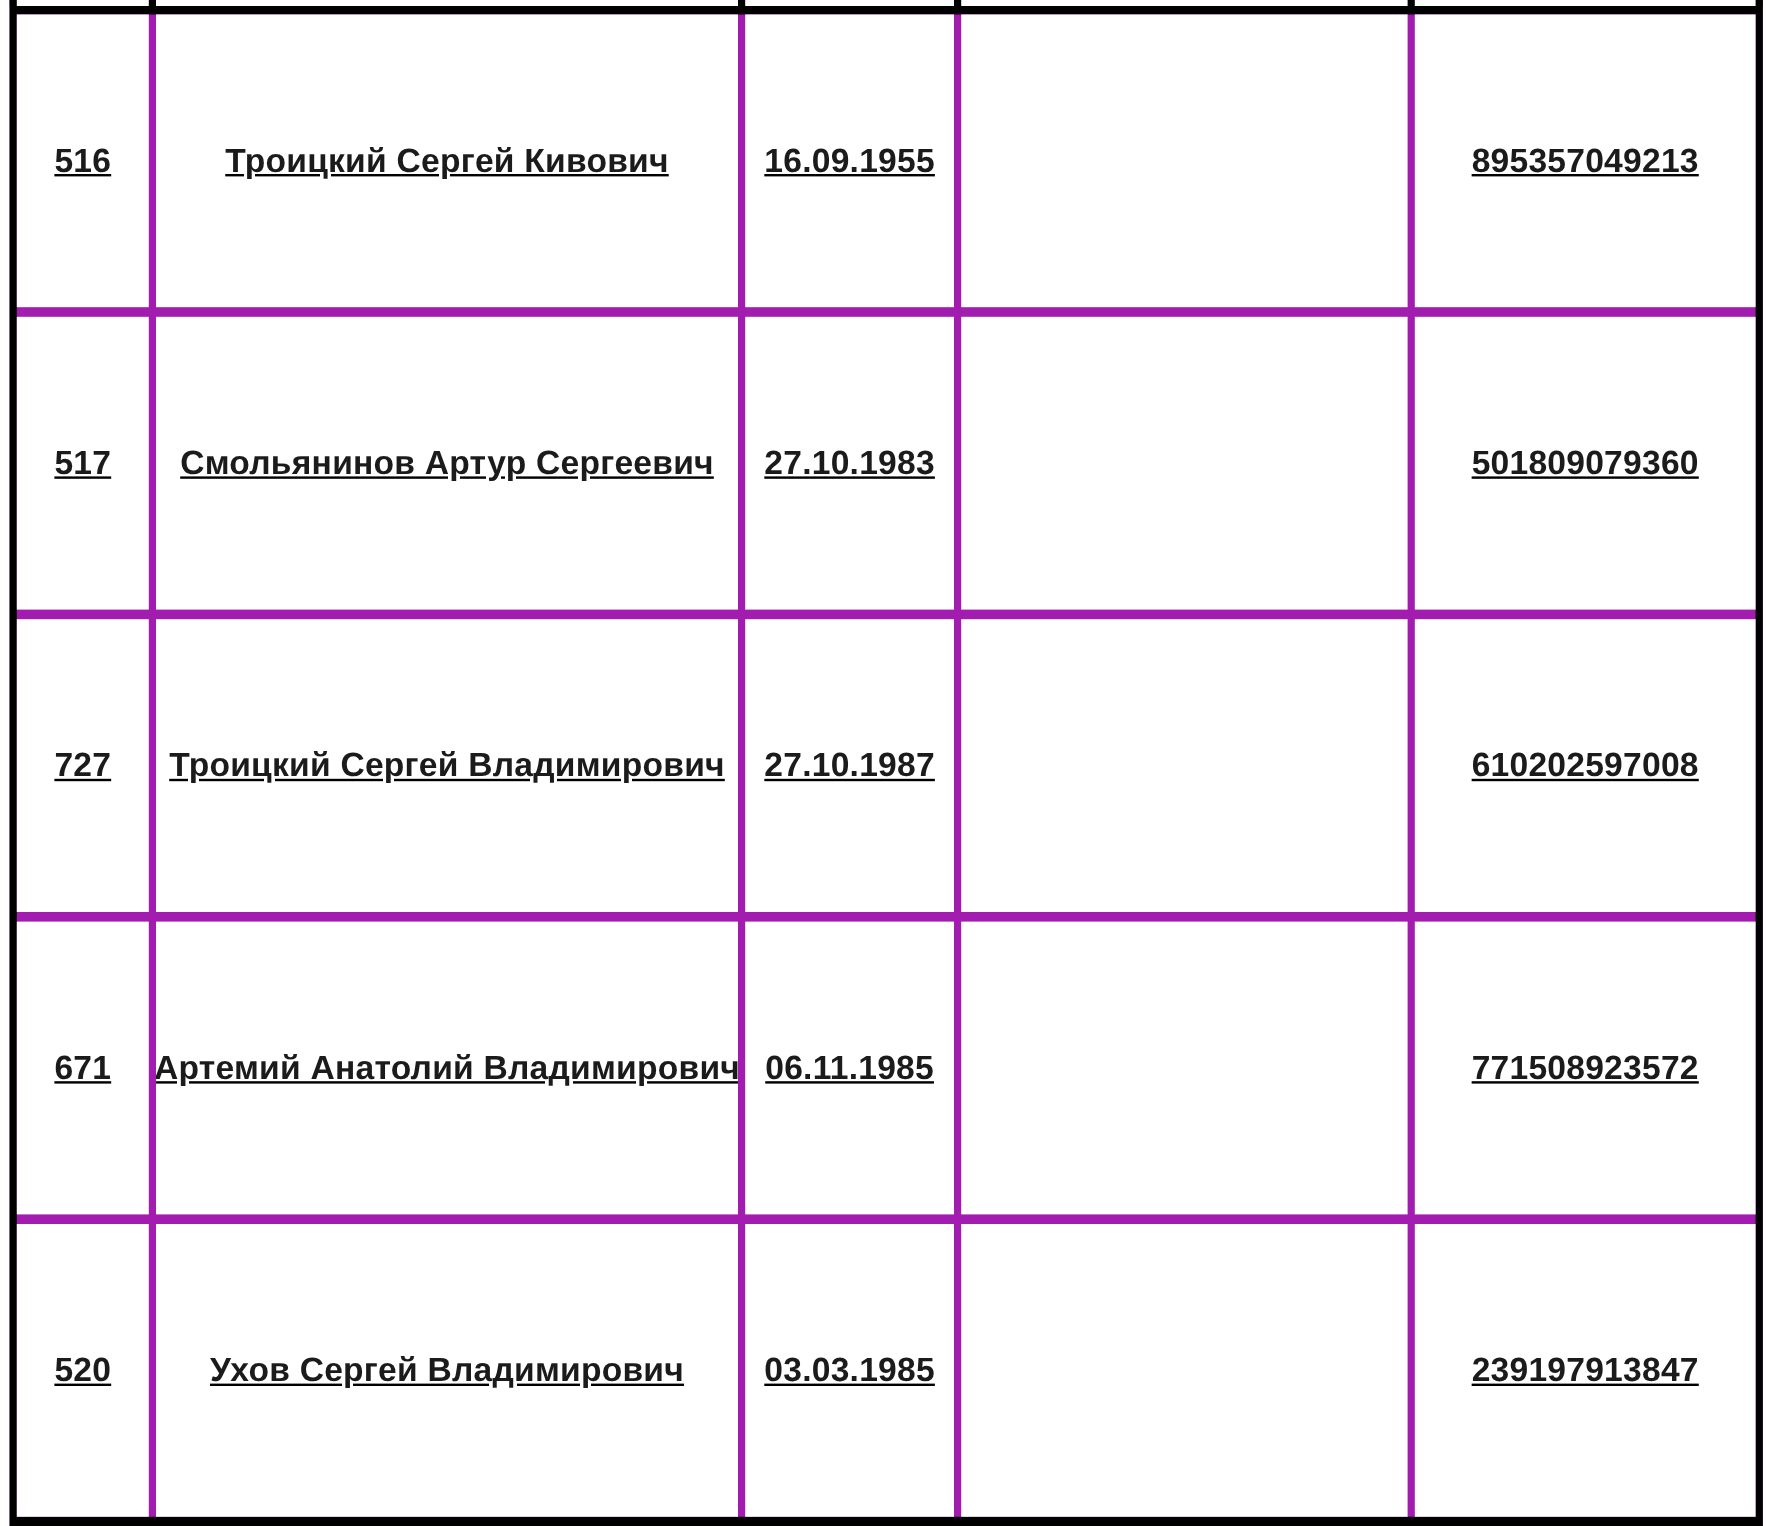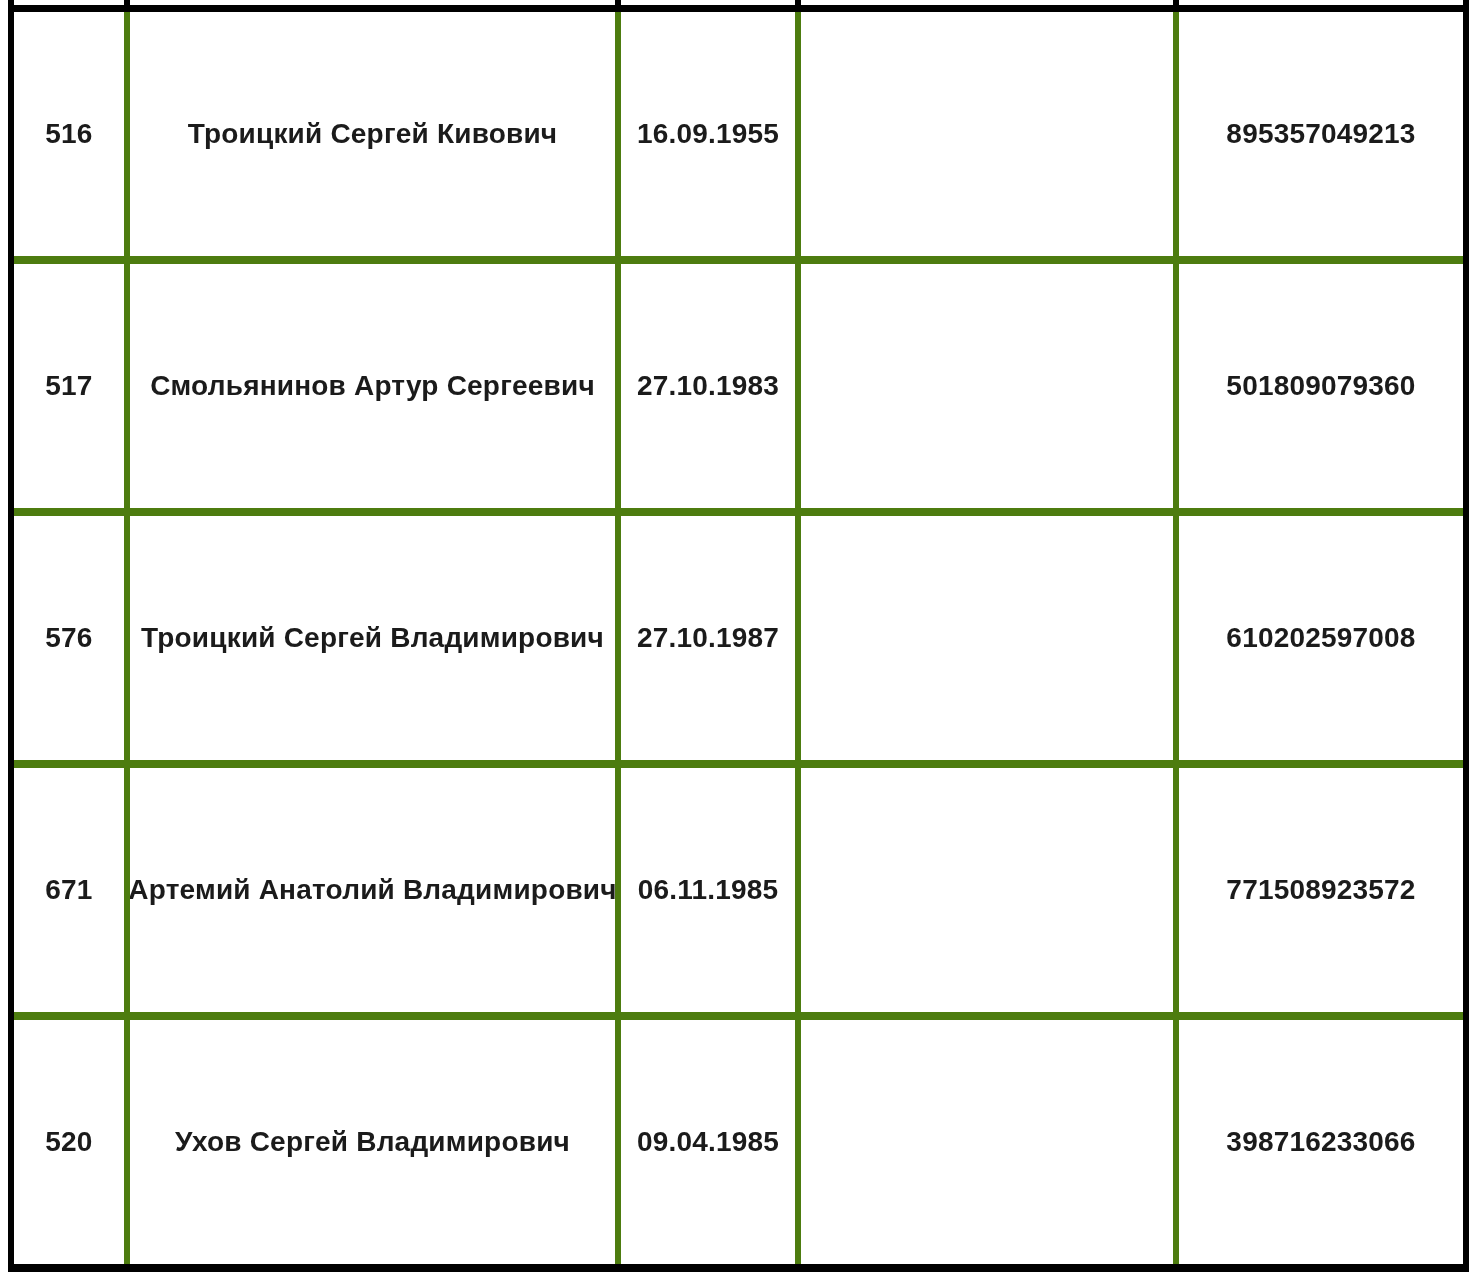--- a/index.html
+++ b/index.html
@@ -29,24 +29,25 @@
   
   .tbl {
     position: absolute;
     left: 8px;
     top: 5px;
     display: grid;
     grid-template-columns: 110px 485px 174px 372px 284px;
     grid-auto-rows: 244px;
     column-gap: 6px;
     row-gap: 8px;
-    background: #4d7c0f;
+    background: #a21caf;
     border: 6px solid #000000;
     border-top-width: 7px;
     border-bottom-width: 8px;
+    text-decoration: underline;
   }
   .row { display: contents; }
   .cell {
     background: #ffffff;
     display: flex;
     align-items: center;
     justify-content: center;
     text-align: center;
     color: #1b1b1b;
     font-weight: 700;
@@ -79,36 +80,36 @@
 
   <div class="row">
     <div class="cell">517</div>
     <div class="cell">Смольянинов Артур Сергеевич</div>
     <div class="cell">27.10.1983</div>
     <div class="cell"></div>
     <div class="cell">501809079360</div>
   </div>
 
   <div class="row">
-    <div class="cell">576</div>
+    <div class="cell">727</div>
     <div class="cell">Троицкий Сергей Владимирович</div>
     <div class="cell">27.10.1987</div>
     <div class="cell"></div>
     <div class="cell">610202597008</div>
   </div>
 
   <div class="row">
     <div class="cell">671</div>
     <div class="cell">Артемий Анатолий Владимирович</div>
     <div class="cell">06.11.1985</div>
     <div class="cell"></div>
     <div class="cell">771508923572</div>
   </div>
 
   <div class="row">
     <div class="cell">520</div>
     <div class="cell">Ухов Сергей Владимирович</div>
-    <div class="cell">09.04.1985</div>
+    <div class="cell">03.03.1985</div>
     <div class="cell"></div>
-    <div class="cell">398716233066</div>
+    <div class="cell">239197913847</div>
   </div>
 
 </div>
 
 </body></html>

